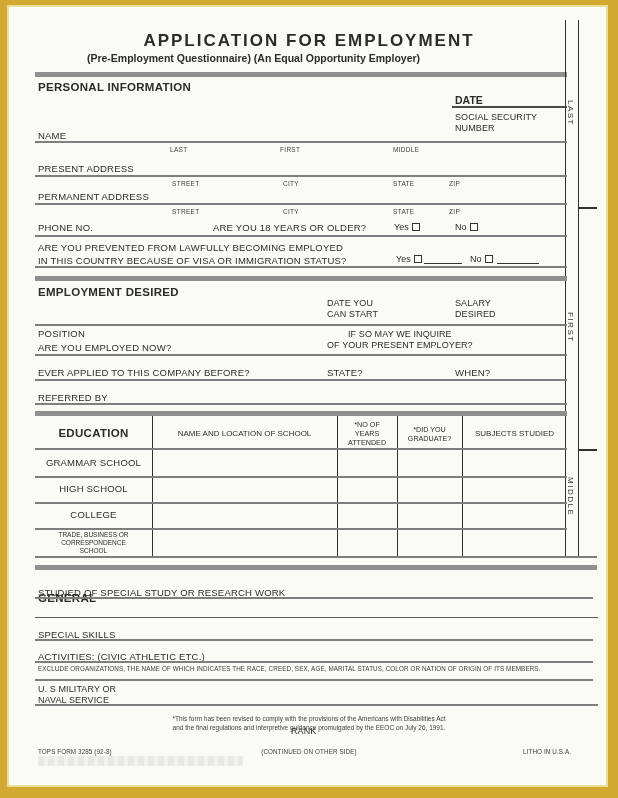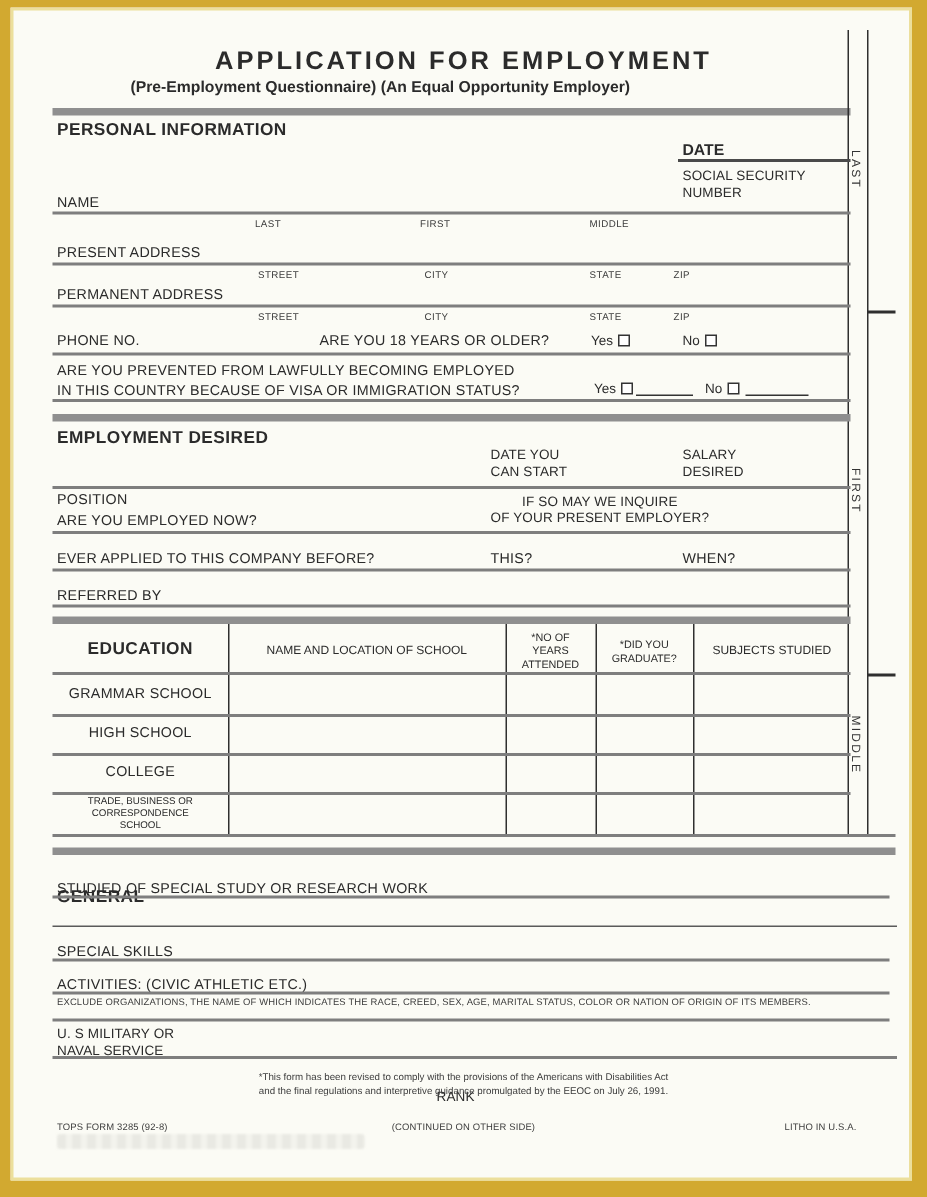--- a/index.html
+++ b/index.html
@@ -99,21 +99,21 @@
 DESIRED</div>
   <div class="abs lbl" style="left:38px;top:312px;margin-top:16px;">POSITION</div>
   <div class="abs rule" style="left:35px;top:324px;width:532px;"></div>
 
   <div class="abs lbl2 pre" style="left:327px;top:329px;line-height:11px;text-align:center;">IF SO MAY WE INQUIRE
 OF YOUR PRESENT EMPLOYER?</div>
   <div class="abs lbl" style="left:38px;top:342px;">ARE YOU EMPLOYED NOW?</div>
   <div class="abs rule" style="left:35px;top:354px;width:532px;"></div>
 
   <div class="abs lbl" style="left:38px;top:367px;">EVER APPLIED TO THIS COMPANY BEFORE?</div>
-  <div class="abs lbl" style="left:327px;top:367px;">THIS?</div>
+  <div class="abs lbl" style="left:327px;top:367px;">STATE?</div>
   <div class="abs lbl" style="left:455px;top:367px;">WHEN?</div>
   <div class="abs rule" style="left:35px;top:379px;width:532px;"></div>
 
   <div class="abs lbl" style="left:38px;top:392px;">REFERRED BY</div>
   <div class="abs rule" style="left:35px;top:403px;width:532px;"></div>
 
   <div class="abs bar" style="left:35px;top:411px;width:532px;"></div>
 
   <div class="abs vline" style="left:152px;top:416px;height:140px;"></div>
   <div class="abs vline" style="left:337px;top:416px;height:140px;"></div>

